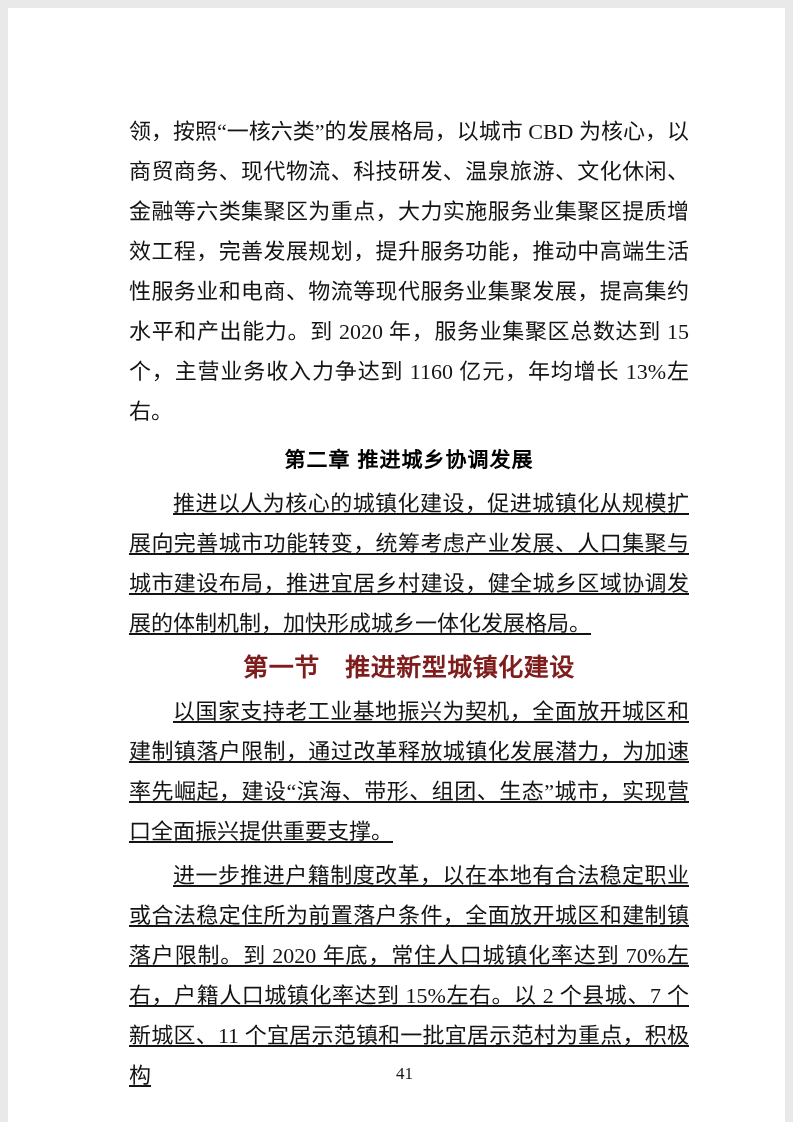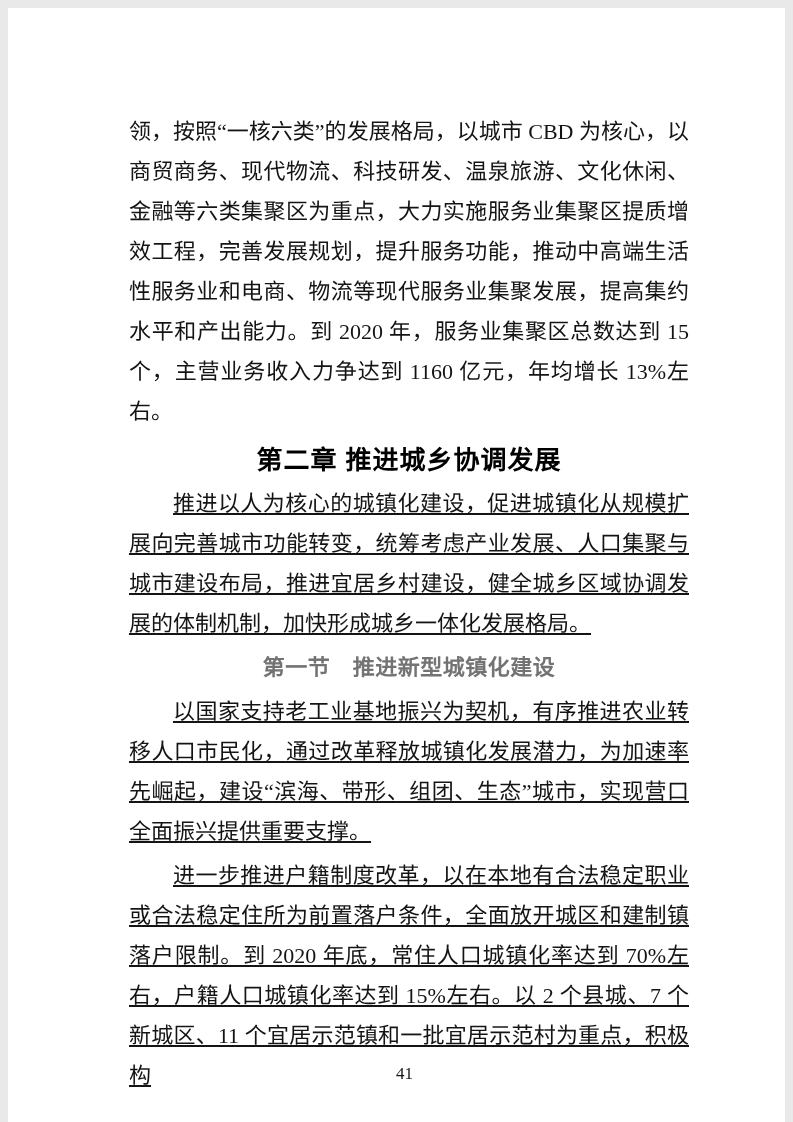--- a/index.html
+++ b/index.html
@@ -30,36 +30,36 @@
     text-justify: inter-character;
     text-align-last: left;
     word-break: break-all;
   }
 
   .para.indent { text-indent: 2em; text-decoration: underline; }
 
   .chapter-heading {
     font-family: "Liberation Sans", "DejaVu Sans", sans-serif;
     font-weight: 700;
-    font-size: 26px;
+    font-size: 21px;
     line-height: 40px;
     letter-spacing: 1px;
     text-align: center;
     margin-top: 8px;
     color: #000000;
   }
 
   .section-heading {
     font-family: "Liberation Serif", "DejaVu Serif", serif;
     font-weight: 700;
-    font-size: 22px;
+    font-size: 25px;
     line-height: 40px;
     letter-spacing: 0.5px;
     text-align: center;
-    color: #737373;
+    color: #7f1d1d;
     white-space: pre-wrap;
   }
 
   .page-number {
     position: absolute;
     left: 0;
     right: 0;
     top: 1050px;
     text-align: center;
     font-size: 17px;
@@ -74,20 +74,20 @@
   <div class="text-block">
 
     <p class="para">领，按照“一核六类”的发展格局，以城市 CBD 为核心，以商贸商务、现代物流、科技研发、温泉旅游、文化休闲、金融等六类集聚区为重点，大力实施服务业集聚区提质增效工程，完善发展规划，提升服务功能，推动中高端生活性服务业和电商、物流等现代服务业集聚发展，提高集约水平和产出能力。到 2020 年，服务业集聚区总数达到 15 个，主营业务收入力争达到 1160 亿元，年均增长 13%左右。</p>
 
     <h1 class="chapter-heading">第二章 推进城乡协调发展</h1>
 
     <p class="para indent">推进以人为核心的城镇化建设，促进城镇化从规模扩展向完善城市功能转变，统筹考虑产业发展、人口集聚与城市建设布局，推进宜居乡村建设，健全城乡区域协调发展的体制机制，加快形成城乡一体化发展格局。</p>
 
     <h2 class="section-heading">第一节　推进新型城镇化建设</h2>
 
-    <p class="para indent">以国家支持老工业基地振兴为契机，有序推进农业转移人口市民化，通过改革释放城镇化发展潜力，为加速率先崛起，建设“滨海、带形、组团、生态”城市，实现营口全面振兴提供重要支撑。</p>
+    <p class="para indent">以国家支持老工业基地振兴为契机，全面放开城区和建制镇落户限制，通过改革释放城镇化发展潜力，为加速率先崛起，建设“滨海、带形、组团、生态”城市，实现营口全面振兴提供重要支撑。</p>
 
     <p class="para indent">进一步推进户籍制度改革，以在本地有合法稳定职业或合法稳定住所为前置落户条件，全面放开城区和建制镇落户限制。到 2020 年底，常住人口城镇化率达到 70%左右，户籍人口城镇化率达到 15%左右。以 2 个县城、7 个新城区、11 个宜居示范镇和一批宜居示范村为重点，积极构</p>
 
   </div>
 
   <div class="page-number">41</div>
 </div>
 
 </body></html>

